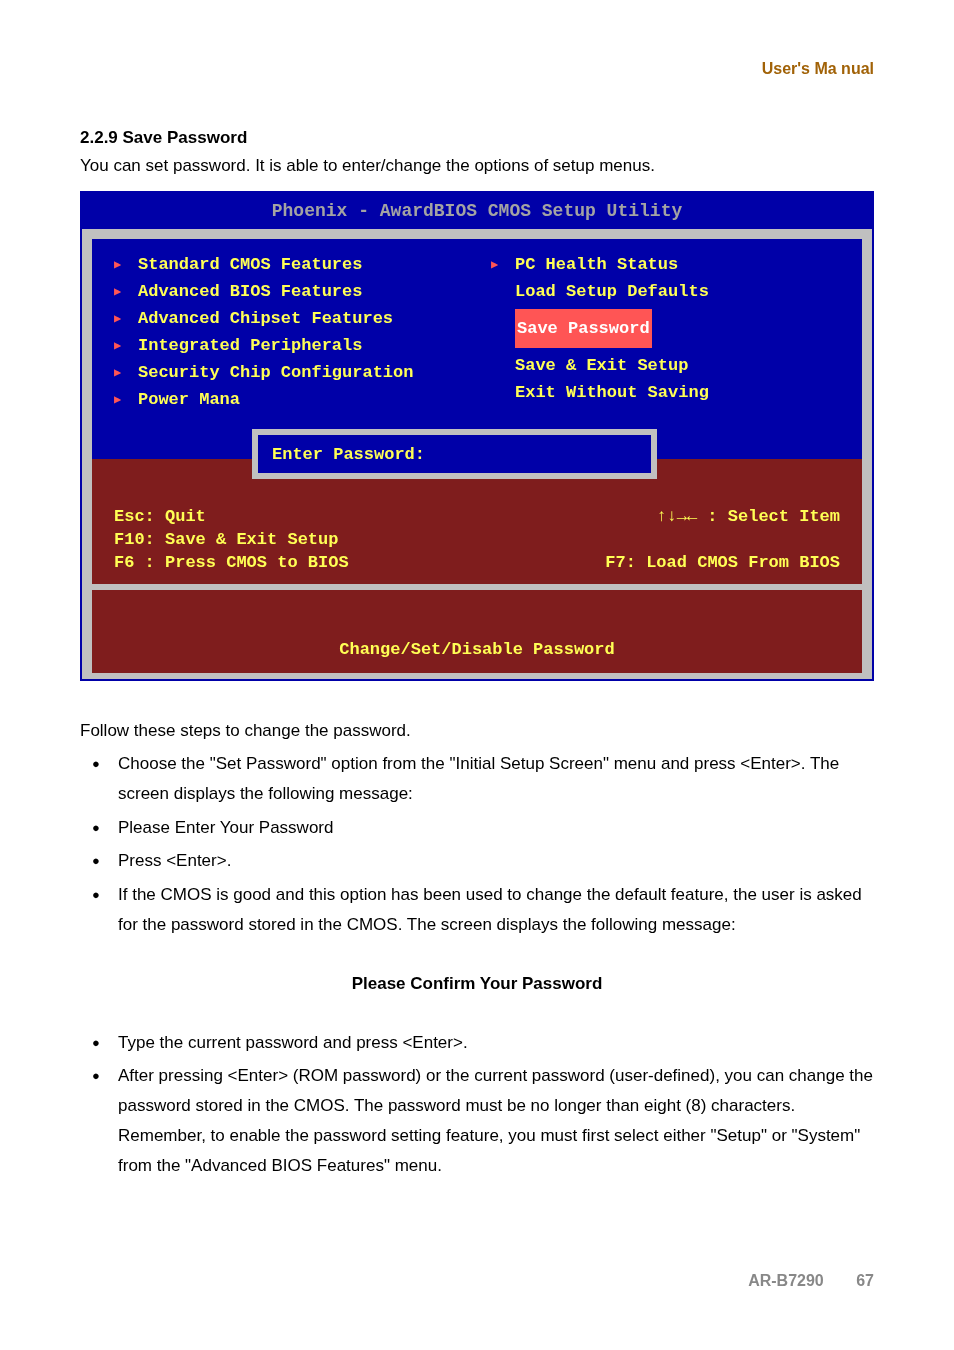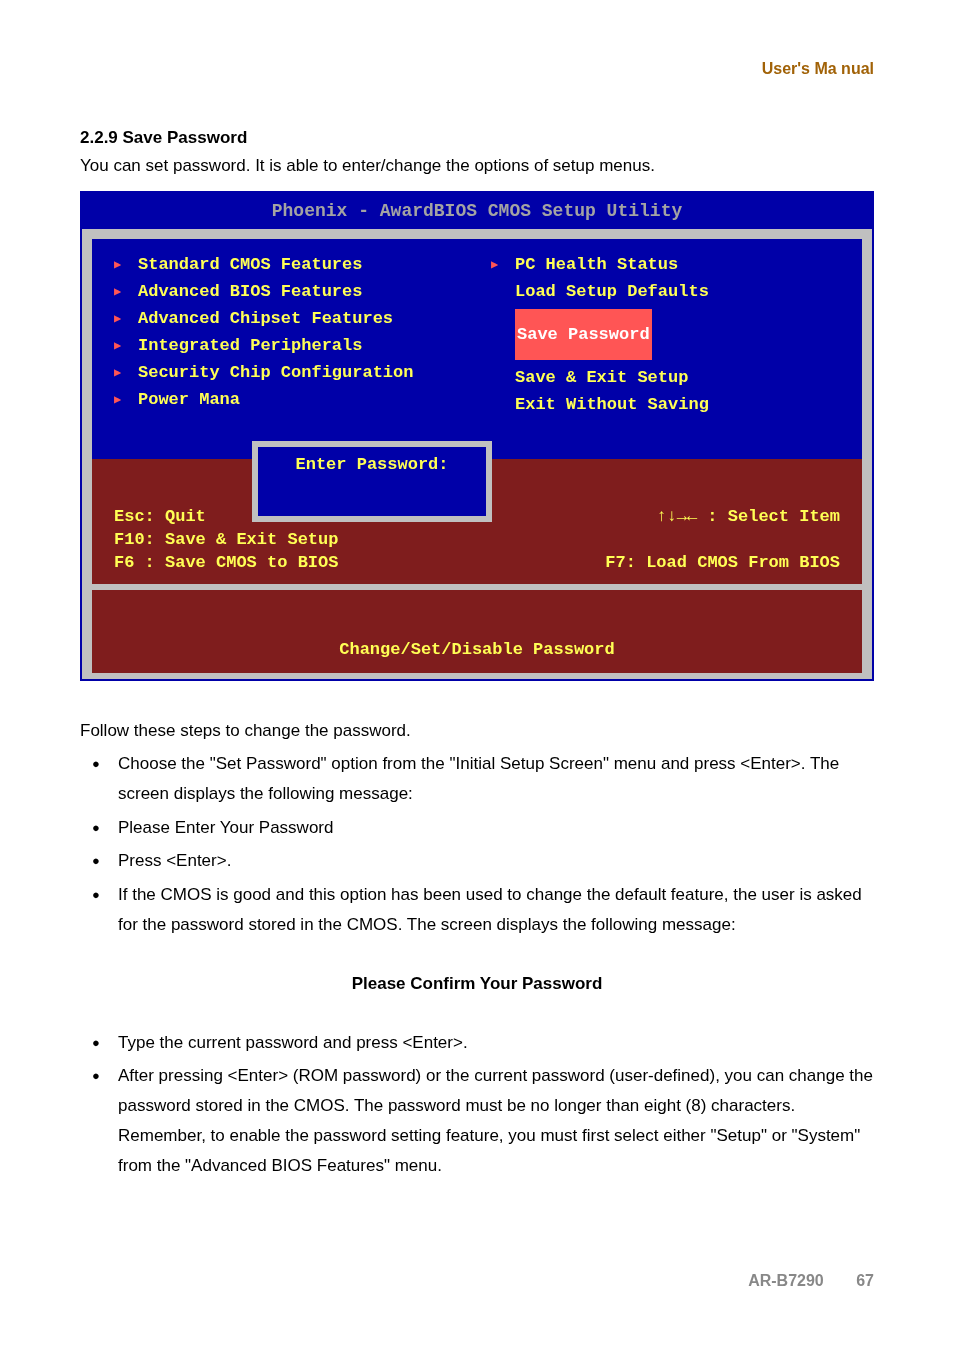--- a/index.html
+++ b/index.html
@@ -74,35 +74,34 @@
       font-size: 12px;
       width: 14px;
       display: inline-block;
     }
     .bios-item.no-arrow .arrow {
       visibility: hidden;
     }
     .bios-item.selected .text {
       background: #ff5555;
       color: #ffffff;
-      padding: 16px 2px;
+      padding: 10px 2px;
     }
     .password-box {
       position: absolute;
       left: 160px;
-      top: 202px;
+      top: 190px;
       border: 6px solid #C0C0C0;
       background: #0000A8;
       padding: 8px 14px;
       color: #ffff55;
       display: flex;
       align-items: center;
       gap: 12px;
       font-size: 17px;
-      flex-direction: column;
     }
     .password-input-box {
       width: 200px;
       height: 22px;
       background: #0000A8;
       border: none;
     }
     .bios-keys-area {
       background: #7f1d1d;
       padding: 6px 22px 4px 22px;
@@ -232,21 +231,21 @@
       <div style="height:40px;"></div>
       <div class="bios-keys-row">
         <span>Esc: Quit</span>
         <span>↑↓→← : Select Item</span>
       </div>
       <div class="bios-keys-row">
         <span>F10: Save &amp; Exit Setup</span>
         <span></span>
       </div>
       <div class="bios-keys-row">
-        <span>F6 : Save CMOS to BIOS</span>
+        <span>F6 : Press CMOS to BIOS</span>
         <span>F7: Load CMOS From BIOS</span>
       </div>
       <div class="keys-divider"></div>
       <div class="bios-footer">Change/Set/Disable Password</div>
     </div>
   </div>
 </div>
 
 <div class="follow-text">Follow these steps to change the password.</div>
 

